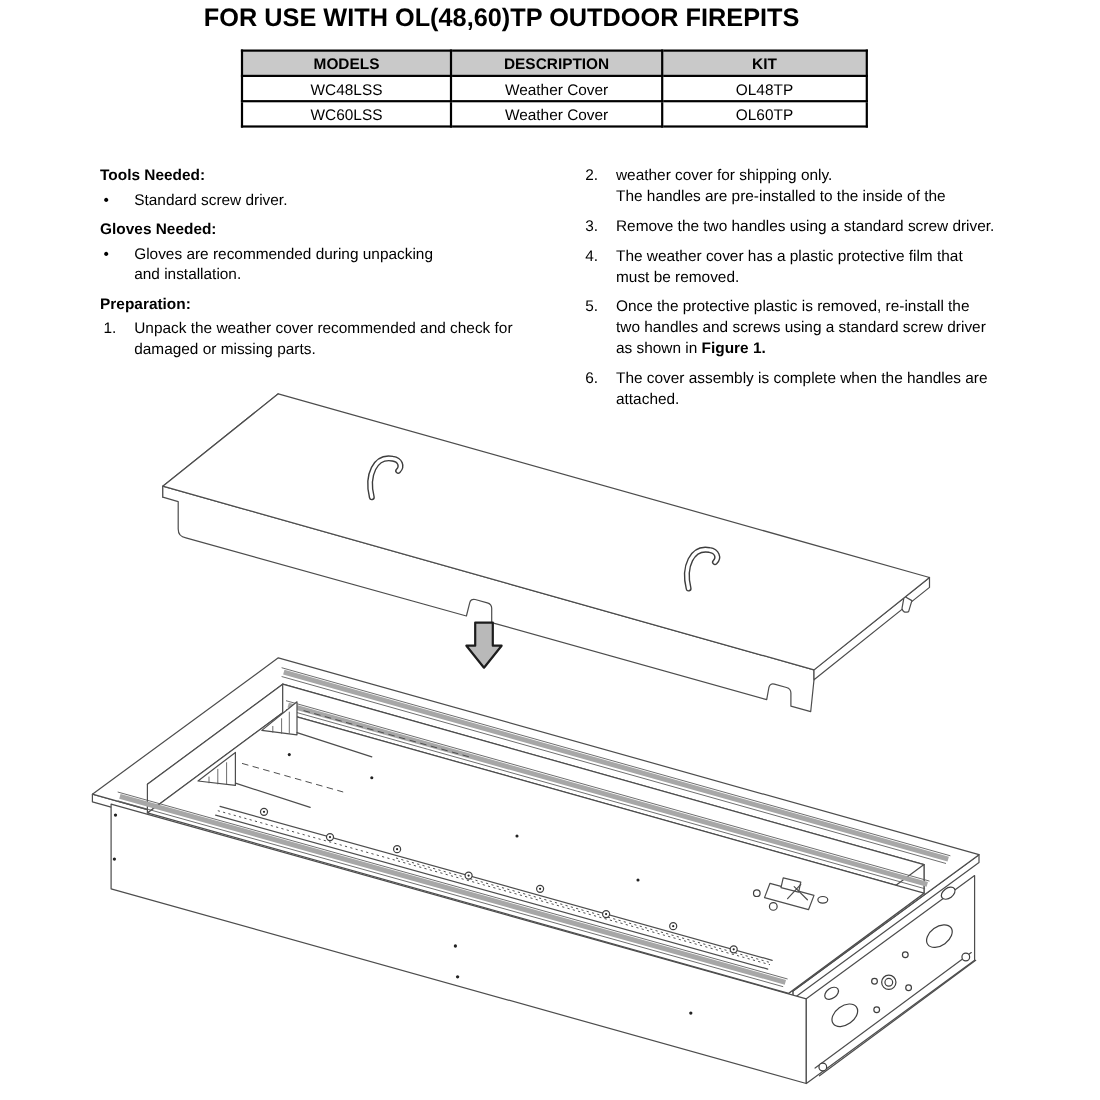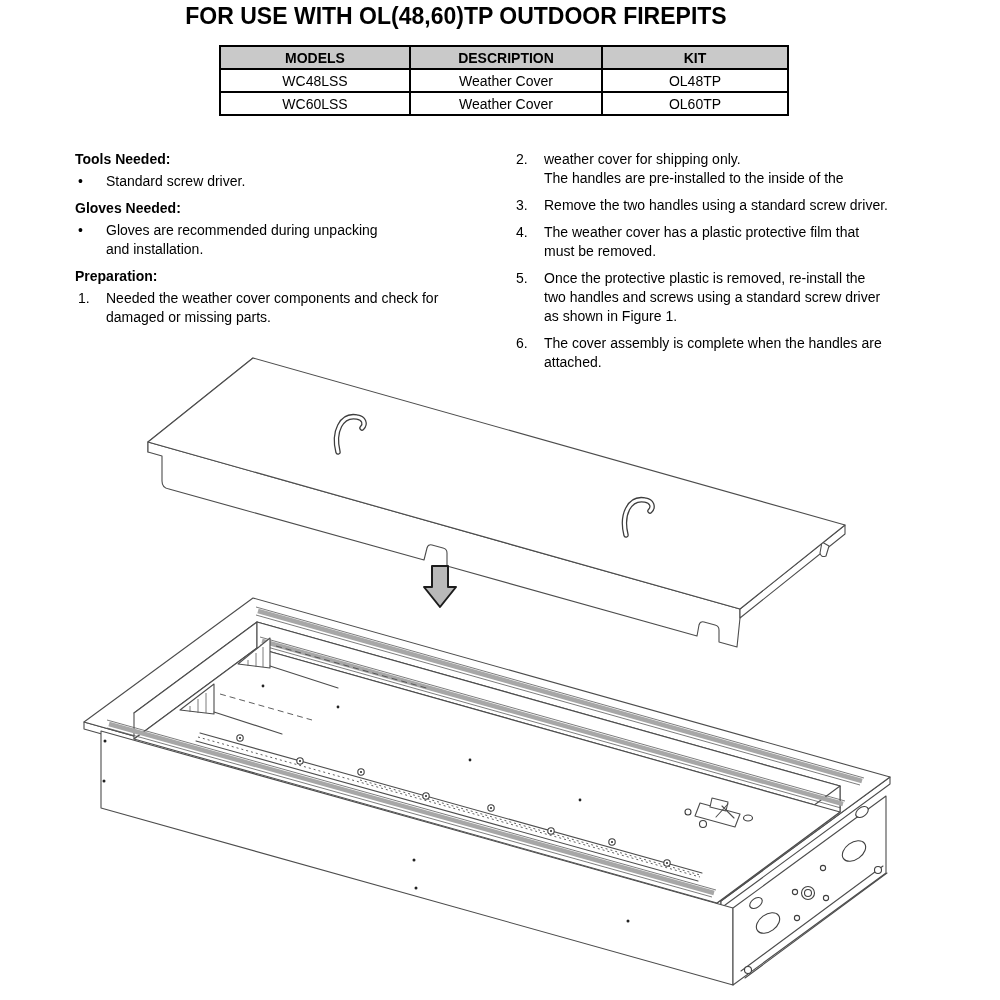--- a/index.html
+++ b/index.html
@@ -6,29 +6,29 @@
   body{width:1000px;height:1000px;position:relative;overflow:hidden;
        font-family:"Liberation Sans",sans-serif;color:#000;}
   .page-title{position:absolute;top:3px;left:0;width:912px;text-align:center;
        font-size:23px;font-weight:bold;white-space:nowrap;}
   table.models{position:absolute;left:219px;top:45px;border-collapse:collapse;
        table-layout:fixed;}
   table.models th,table.models td{border:2px solid #000;font-size:14px;
        text-align:center;vertical-align:middle;height:21px;padding:0 2px;}
   table.models th{font-weight:bold;}
   .c0{width:184px}.c1{width:186px}.c2{width:180px}
-  .col{position:absolute;top:150px;font-size:14px;line-height:19px;}
+  .col{position:absolute;top:150px;font-size:14px;line-height:19px;margin-left:16px;}
   .col-left{left:75px;width:430px;}
   .col-right{left:513px;width:430px;}
   .hdr{font-weight:bold;margin:0 0 3px 0;}
   .item{display:flex;margin-bottom:8px;}
   .marker{width:28px;flex:none;padding-left:3px;}
   .txt{flex:1;}
   .ln{display:block;white-space:nowrap;}
-  b{font-weight:normal;}
+  b{font-weight:bold;}
   svg.figure{position:absolute;left:0;top:345px;}
   .ol{fill:#ffffff;stroke:#4d4d4d;stroke-width:1.1;stroke-linejoin:round;}
   .ln1{fill:none;stroke:#4d4d4d;stroke-width:1.1;stroke-linecap:round;}
   .thin{fill:none;stroke:#5a5a5a;stroke-width:0.8;}
   .grayrail{fill:none;stroke:#a7a7a7;stroke-width:4.5;}
   .screw{fill:#ffffff;stroke:#3f3f3f;stroke-width:1.1;}
   .dot{fill:#222;stroke:none;}
   .dash{fill:none;stroke:#4d4d4d;stroke-width:0.9;stroke-dasharray:6 4;}
   .dots{fill:none;stroke:#4d4d4d;stroke-width:0.9;stroke-dasharray:2 3;}
   .tube{fill:none;stroke:#3d3d3d;stroke-width:5.5;stroke-linecap:round;}
@@ -70,21 +70,21 @@
     <span class="marker">•</span>
     <span class="txt">
       <span class="ln">Gloves are recommended during unpacking</span>
       <span class="ln">and installation.</span>
     </span>
   </div>
   <div class="hdr">Preparation:</div>
   <div class="item">
     <span class="marker">1.</span>
     <span class="txt">
-      <span class="ln">Needed the weather cover components and check for</span>
+      <span class="ln">Unpack the weather cover recommended and check for</span>
       <span class="ln">damaged or missing parts.</span>
     </span>
   </div>
 </div>
 
 <div class="col col-right">
   <div class="item">
     <span class="marker">2.</span>
     <span class="txt">
       <span class="ln">weather cover for shipping only.</span>

